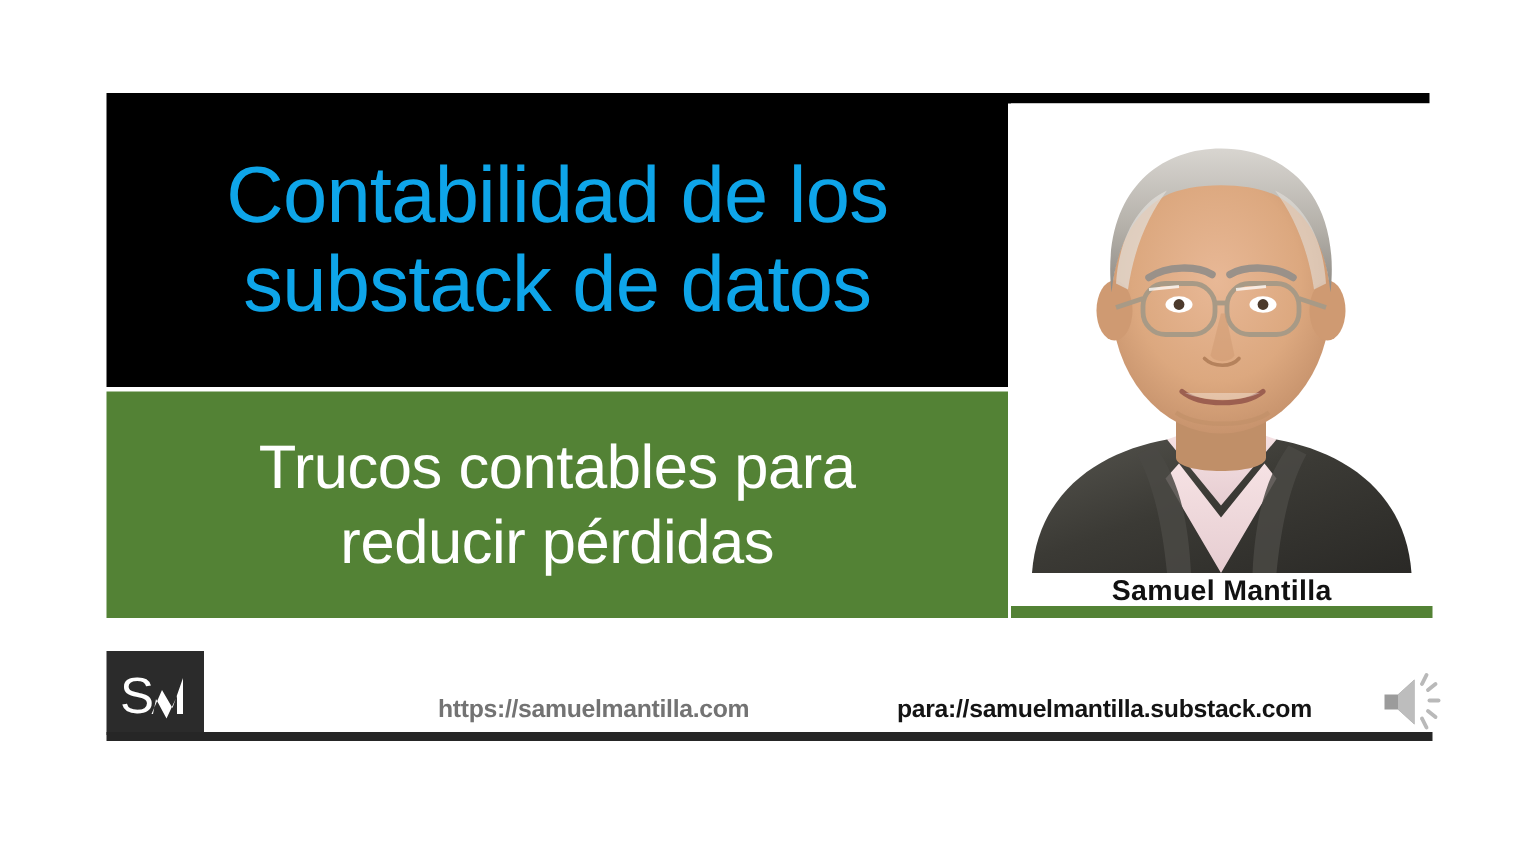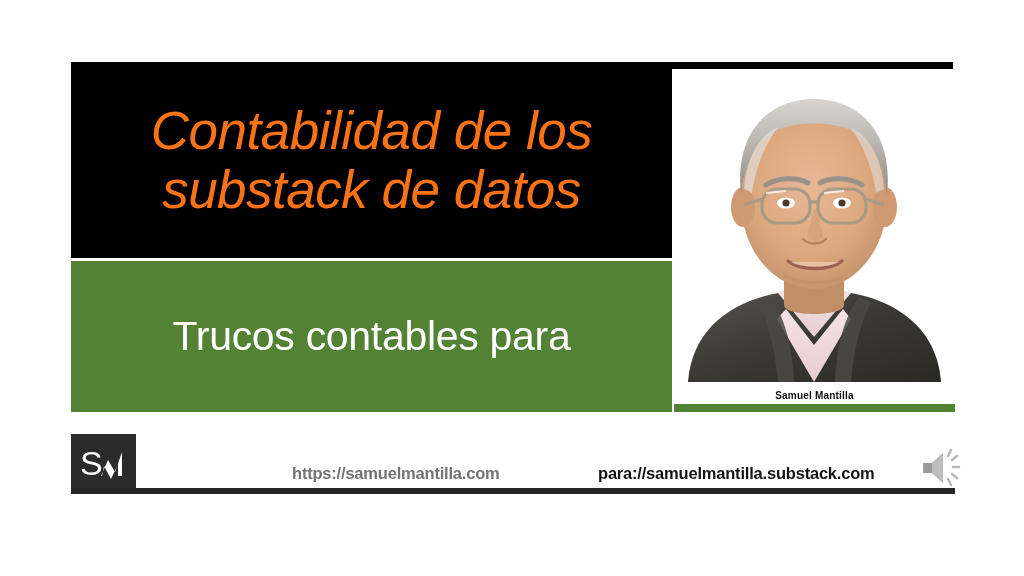--- a/index.html
+++ b/index.html
@@ -28,29 +28,28 @@
     height: 196px;
     background: #000000;
     display: flex;
     flex-direction: column;
     align-items: center;
     justify-content: center;
     box-sizing: border-box;
     padding: 0 14px;
   }
   .title-line {
-    color: #f97316;
+    color: #0ea5e9;
     font-family: "Liberation Sans", sans-serif;
     font-size: 53px;
     line-height: 1.12;
     font-weight: 400;
     letter-spacing: -0.5px;
     text-align: left;
     white-space: nowrap;
-    font-style: italic;
   }
 
   
   .subtitle-block {
     position: absolute;
     left: 71px;
     top: 261px;
     width: 601px;
     height: 151px;
     background: #538235;
@@ -104,21 +103,21 @@
     top: 382px;
     width: 281px;
     height: 26px;
     background: #ffffff;
     display: flex;
     align-items: center;
     justify-content: center;
   }
   .name-caption span {
     font-family: "Liberation Sans", sans-serif;
-    font-size: 10px;
+    font-size: 19px;
     font-weight: 700;
     color: #111111;
     letter-spacing: 0.2px;
   }
   .name-underbar {
     position: absolute;
     left: 674px;
     top: 404px;
     width: 281px;
     height: 8px;
@@ -178,20 +177,21 @@
 
 <div id="slide">
 
   <div class="title-block">
     <div class="title-line">Contabilidad de los</div>
     <div class="title-line">substack de datos</div>
   </div>
 
   <div class="subtitle-block">
     <div class="subtitle-line">Trucos contables para</div>
+    <div class="subtitle-line">reducir pérdidas</div>
   </div>
 
   <div class="photo-topbar"></div>
 
   <div class="photo-panel">
     <svg class="photo-art" viewBox="0 0 281 313" preserveAspectRatio="xMidYMid slice">
       <defs>
         <radialGradient id="skin" cx="48%" cy="42%" r="62%">
           <stop offset="0%" stop-color="#e8b896"></stop>
           <stop offset="62%" stop-color="#dca87f"></stop>

